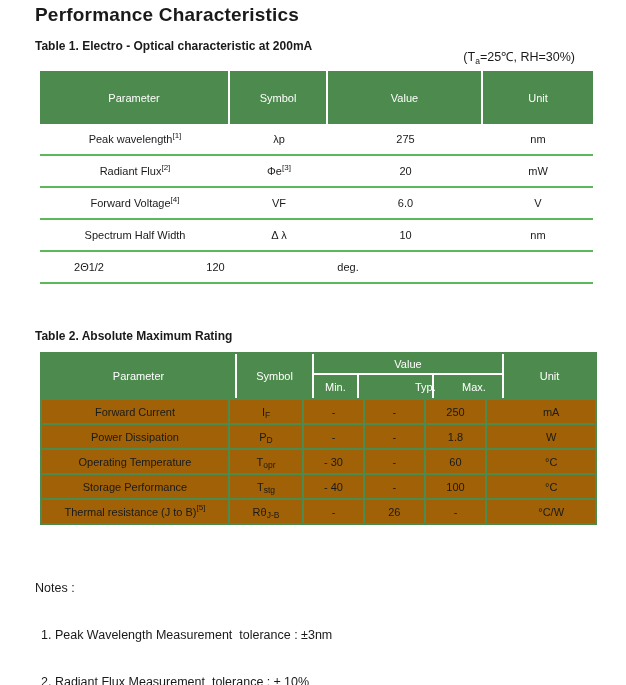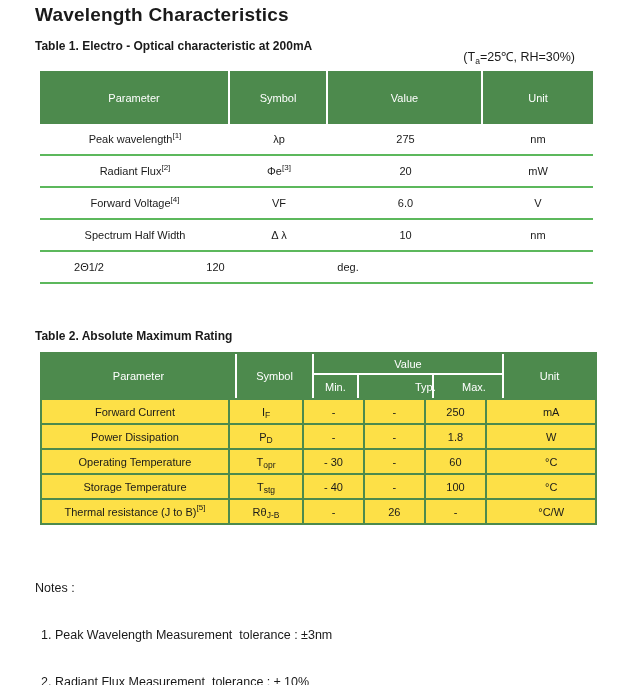--- a/index.html
+++ b/index.html
@@ -32,37 +32,37 @@
   .t2 .hcell, .t2 .cell { display:flex; align-items:center; justify-content:center; box-sizing:border-box; text-align:center; }
   .h-p { width:195px; border-right:2px solid #ffffff; }
   .h-s { width:77px;  border-right:2px solid #ffffff; }
   .h-vgroup { width:190px; display:flex; flex-direction:column; border-right:2px solid #ffffff; box-sizing:border-box; }
   .h-vtop { height:21px; border-bottom:2px solid #ffffff; display:flex; align-items:center; justify-content:center; box-sizing:border-box; }
   .h-vbot { flex:1; display:flex;gap:12px; }
   .h-min { width:63px; border-right:2px solid #ffffff; }
   .h-typ { width:63px; border-right:2px solid #ffffff;padding-left:48px; }
   .h-max { width:80px; }
   .h-u { width:91px; }
-  .t2-row { display:flex; height:23px; border-top:2px solid #4d8a4d; background:#fde047; }
+  .t2-row { display:flex; height:23px; border-top:2px solid #4d8a4d; background:#a16207; }
   .b-p { width:195px; border-right:2px solid #4d8a4d; }
   .b-s { width:77px;  border-right:2px solid #4d8a4d; }
   .b-min { width:63px; border-right:2px solid #4d8a4d; }
   .b-typ { width:63px; border-right:2px solid #4d8a4d; }
   .b-max { width:64px; border-right:2px solid #4d8a4d; }
   .b-u { width:91px;margin-left:20px; }
 
   
   .notes { position:absolute; left:35px; top:551px; font-size:12.5px; white-space:pre; }
   .notes .line { height:19px; line-height:19px; }
   .notes .item { padding-left:6px; }
 </style>
 </head>
 <body>
 
-<div class="page-title">Wavelength Characteristics</div>
+<div class="page-title">Performance Characteristics</div>
 
 <div class="t1-caption">Table 1. Electro - Optical characteristic at 200mA</div>
 
 <div class="condition"><span>(T</span><span class="sub">a</span><span>=25℃, RH=30%)</span></div>
 
 <div class="t1">
   <div class="t1-header">
     <div class="cell c-p">Parameter</div>
     <div class="cell c-s">Symbol</div>
     <div class="cell c-v">Value</div>
@@ -181,21 +181,21 @@
         <span>T</span>
         <span class="sub">opr</span>
       </div>
     <div class="cell b-min">- 30</div>
     <div class="cell b-typ">-</div>
     <div class="cell b-max">60</div>
     <div class="cell b-u">°C</div>
   </div>
   <div class="t2-row">
     <div class="cell b-p">
-        <span>Storage Temperature</span>
+        <span>Storage Performance</span>
         <span class="sup"></span>
       </div>
     <div class="cell b-s">
         <span>T</span>
         <span class="sub">stg</span>
       </div>
     <div class="cell b-min">- 40</div>
     <div class="cell b-typ">-</div>
     <div class="cell b-max">100</div>
     <div class="cell b-u">°C</div>

